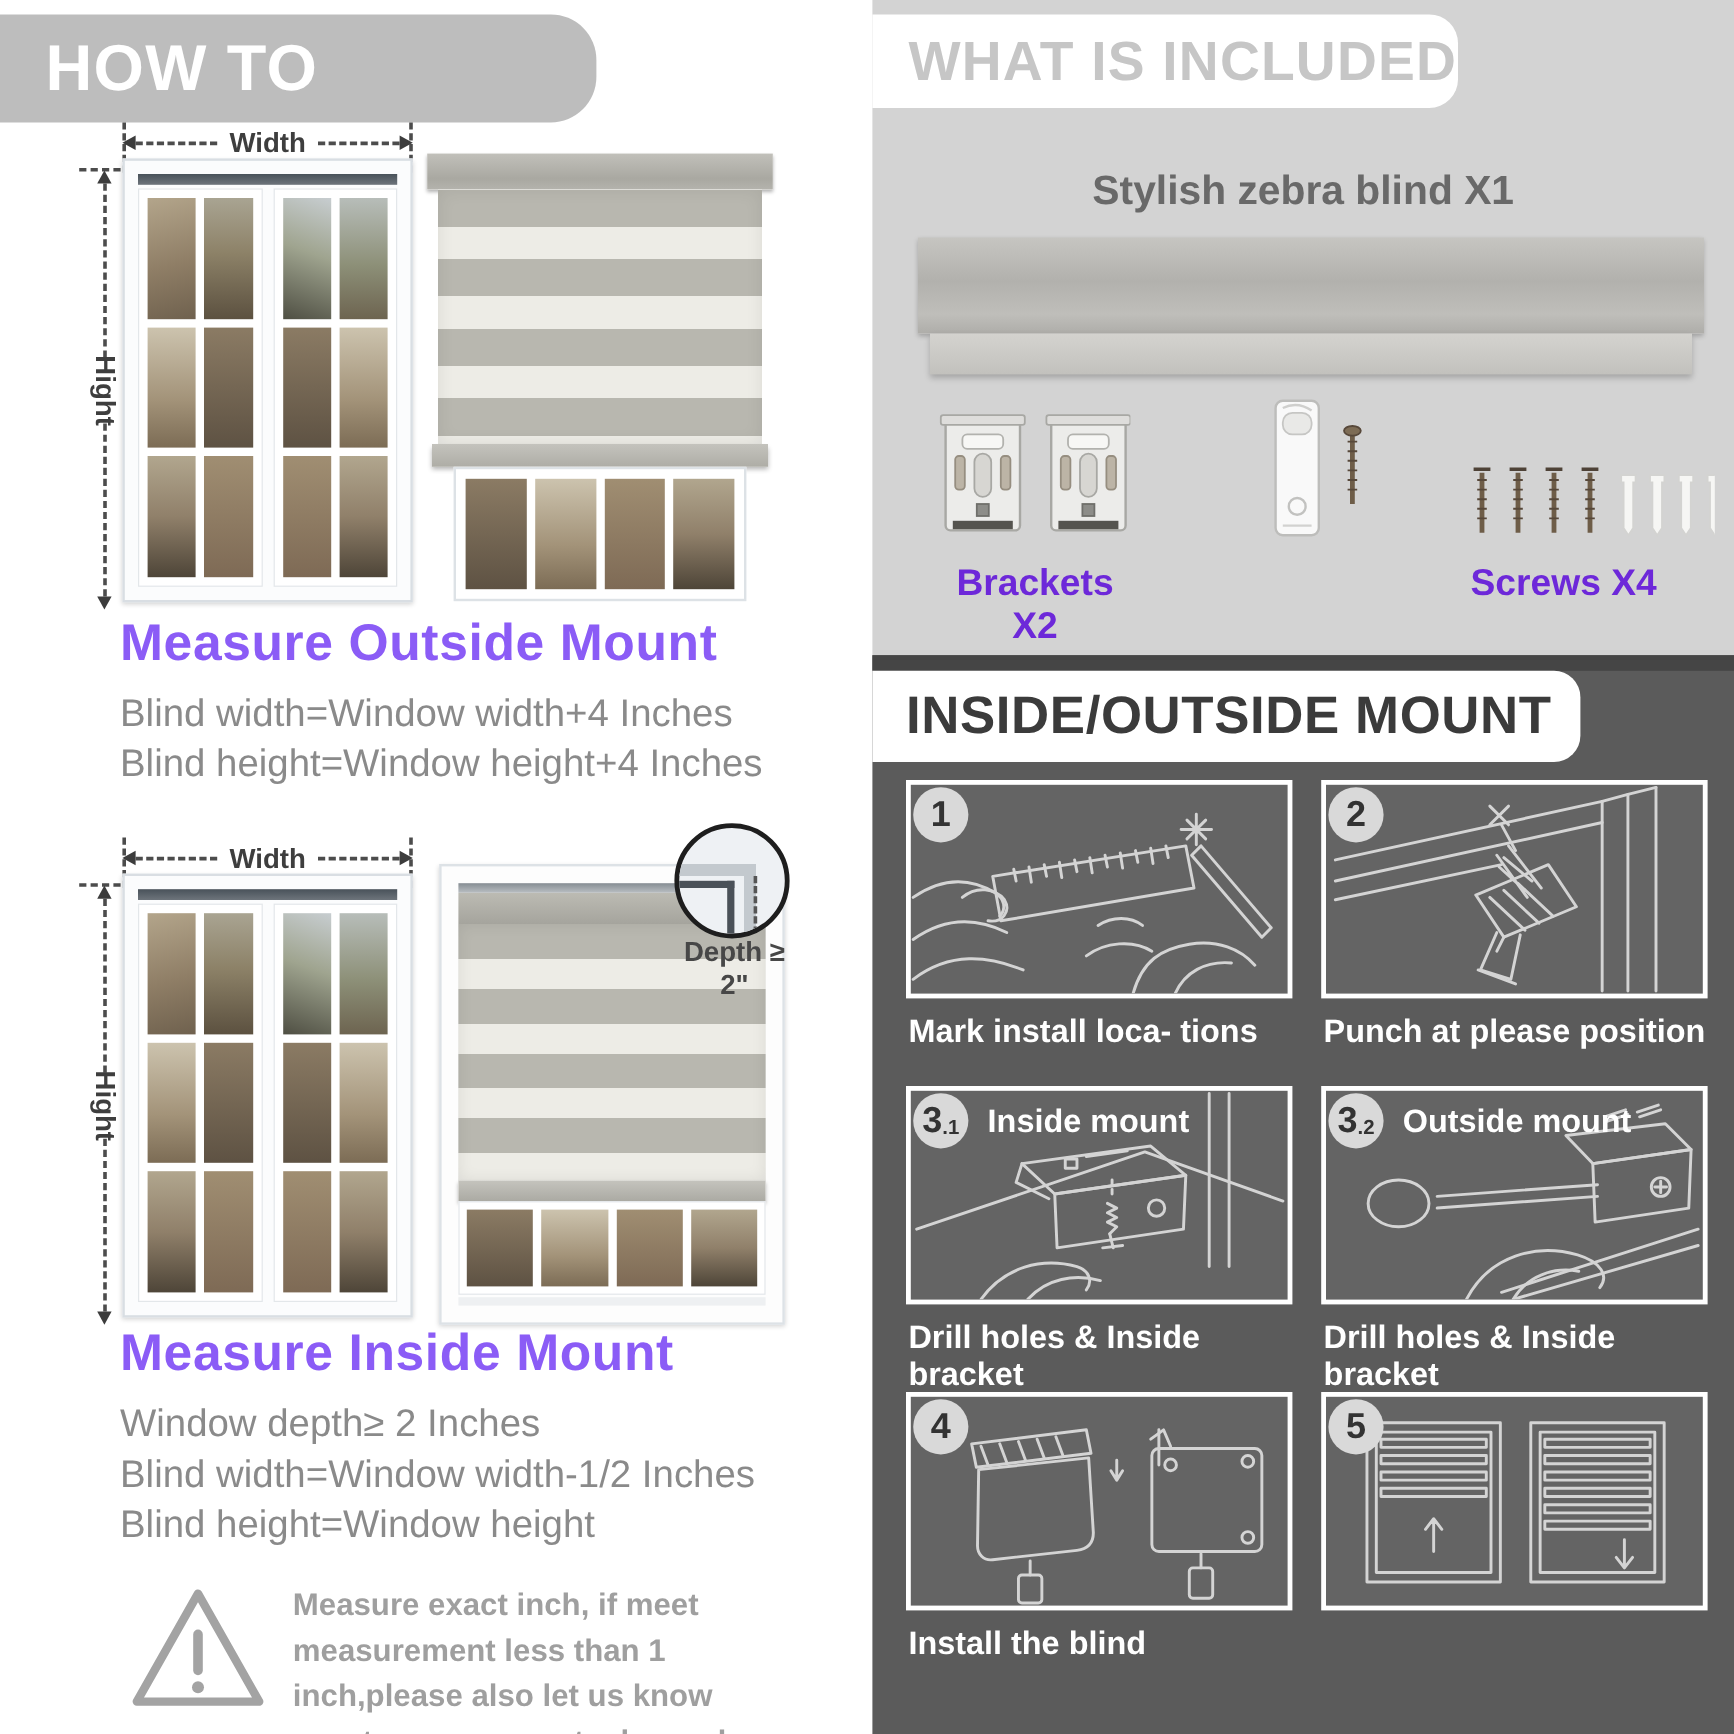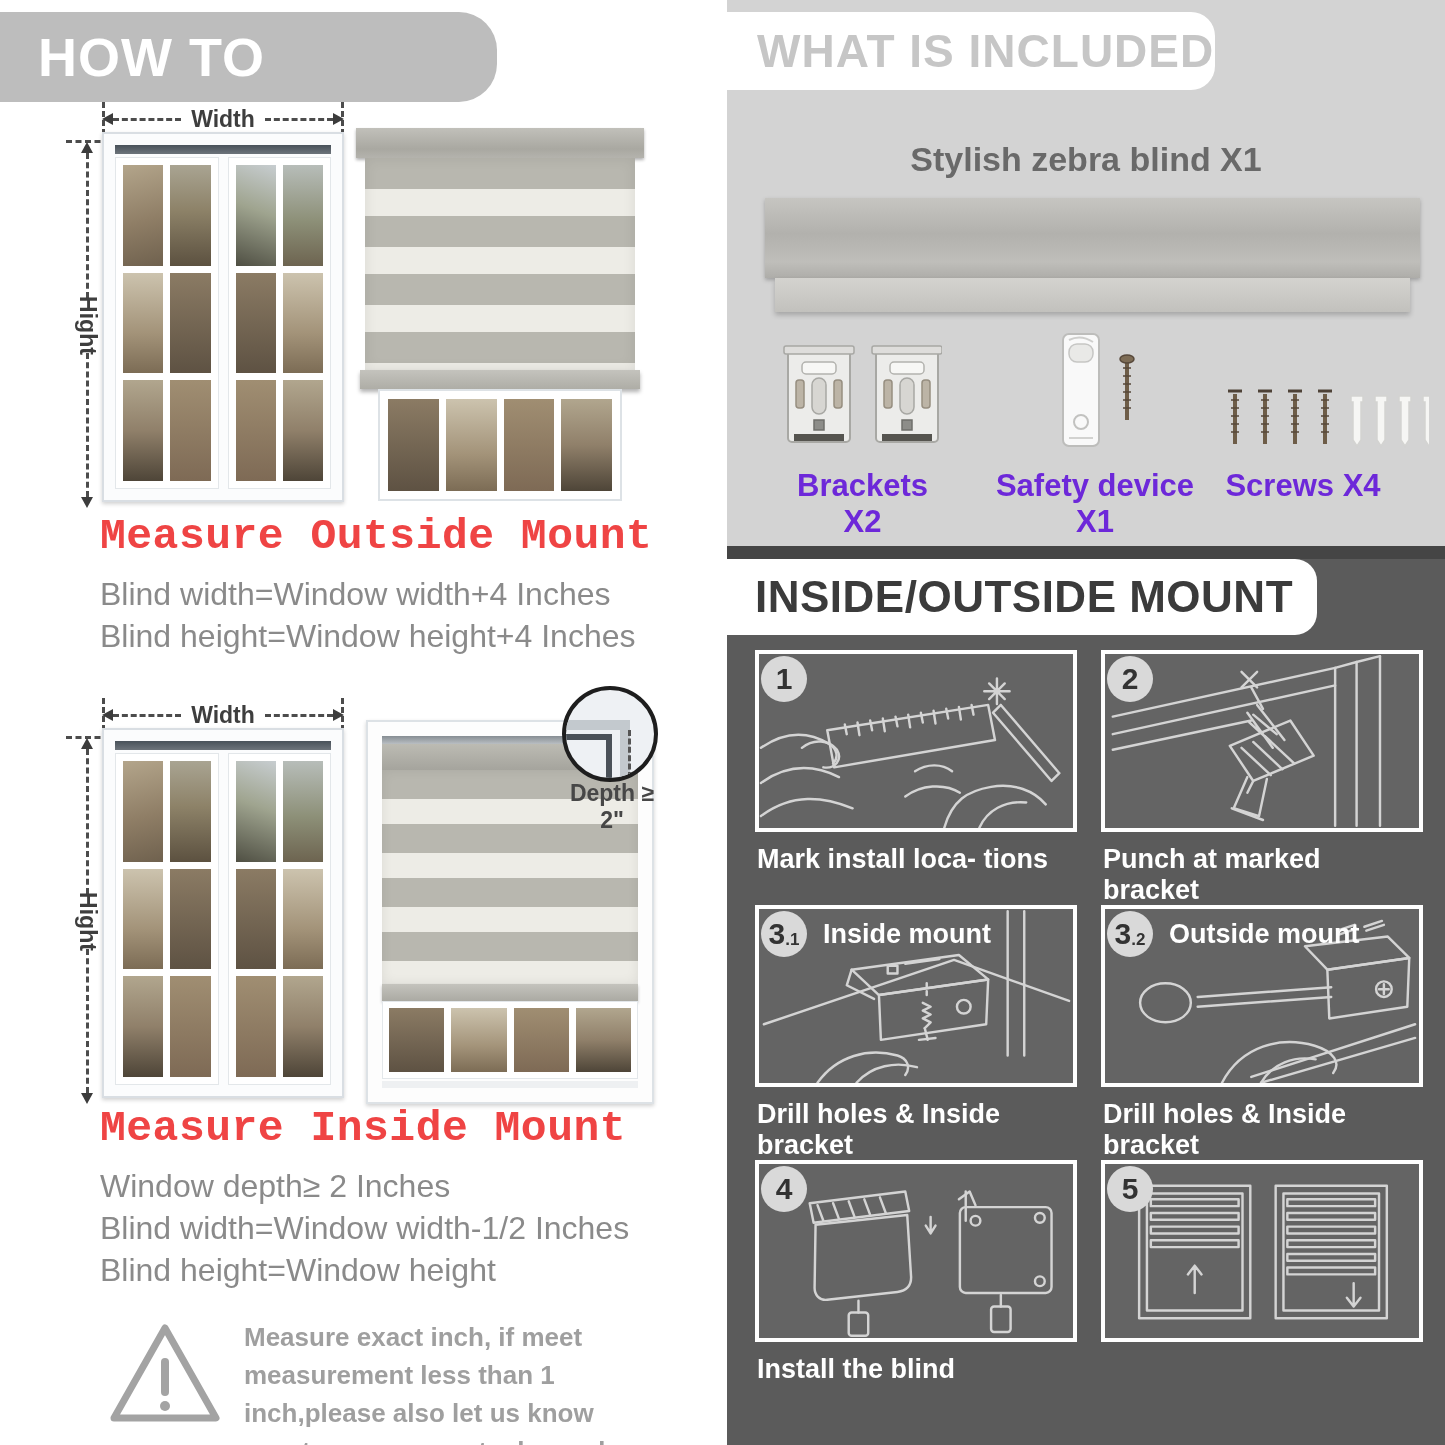--- a/index.html
+++ b/index.html
@@ -71,21 +71,21 @@
     border:4px solid #1e1e1e;background:#eef1f4;overflow:hidden;z-index:6;}
   .mg-l1{position:absolute;left:-20px;top:30px;width:84px;height:80px;
     border-top:10px solid #c3c9ce;border-right:10px solid #c3c9ce;}
   .mg-l2{position:absolute;left:-20px;top:44px;width:66px;height:70px;
     border-top:6px solid #4a5158;border-right:6px solid #4a5158;}
   .mg-dash{position:absolute;left:62px;top:40px;height:48px;border-left:3px dashed #555;}
   .depth-label{position:absolute;left:556px;top:780px;width:112px;text-align:center;
     font-size:23px;font-weight:bold;color:#474747;}
 
   .tblock{position:absolute;left:100px;}
-  .tblock h2{margin:0 0 12px 0;font-size:43px;color:#ef4444;letter-spacing:0.5px;font-family:Liberation Mono, monospace;}
+  .tblock h2{margin:0 0 12px 0;font-size:43px;color:#8b5cf6;letter-spacing:0.5px;}
   .tblock p{margin:0;font-size:32px;font-weight:normal;color:#8a8a8a;line-height:42px;}
 
   .warn-ico{position:absolute;left:106px;top:1320px;}
   .warn-text{position:absolute;left:244px;top:1318px;width:420px;font-size:26px;line-height:38px;
     color:#9f9f9f;font-weight:bold;}
 
   
   .panel-light{position:absolute;left:727px;top:0;width:718px;height:546px;background:#d3d3d3;padding-left:16px;}
   .banner-included{position:absolute;left:0;top:12px;width:488px;height:78px;background:#ffffff;
     border-radius:0 24px 24px 0;color:#c6c6c6;font-weight:bold;font-size:46px;line-height:78px;
@@ -333,21 +333,20 @@
       </g>
       <g fill="#f6f6f4" stroke="#d3d3d1" stroke-width="1.5">
         <path d="M132 14 h12 v6 h-2 v38 l-4 6 l-4 -6 v-38 h-2 Z"></path>
         <path d="M156 14 h12 v6 h-2 v38 l-4 6 l-4 -6 v-38 h-2 Z"></path>
         <path d="M180 14 h12 v6 h-2 v38 l-4 6 l-4 -6 v-38 h-2 Z"></path>
         <path d="M132 14 h12 v6 h-2 v38 l-4 6 l-4 -6 v-38 h-2 Z" transform="translate(72,0)"></path>
       </g>
     </svg>
 
     <div class="hw-label" style="left:48px;width:175px;">Brackets X2</div>
-    <div class="hw-label" style="left:258px;width:220px;">Safety device X1</div>
     <div class="hw-label" style="left:486px;width:180px;">Screws X4</div>
   </div>
 
   <div class="panel-dark">
     <div class="topstrip"></div>
     <div class="banner-mount">INSIDE/OUTSIDE MOUNT</div>
 
     <div class="step" style="left:28px;top:104px;">
       <div class="tile">
         <div class="badge">
@@ -382,21 +381,21 @@
           <path d="M140,18 L156,34 M156,18 L140,34" stroke-width="2"></path>
           <path d="M150,34 L162,56"></path>
           <path d="M156,52 L184,88 M146,60 L172,96 M152,62 L176,82 M148,70 L170,90"></path>
           <path d="M128,94 L190,68 L214,104 L152,130 Z"></path>
           <path d="M140,96 L170,124 M152,90 L182,118 M164,84 L194,112"></path>
           <path d="M166,128 L158,166 L132,158 L146,126"></path>
           <path d="M130,158 L162,170"></path>
           <path d="M152,130 L146,142"></path>
         </svg>
       </div>
-      <div class="cap">Punch at  marked bracket</div>
+      <div class="cap">Punch at  please position</div>
     </div>
 
     <div class="step" style="left:28px;top:359px;">
       <div class="tile">
         <div class="badge">
             <span>3</span>
             <span class="sub">.1</span>
           </div>
         <div class="tile-title">Inside mount</div>
         <svg class="art" viewBox="0 0 322 178">

